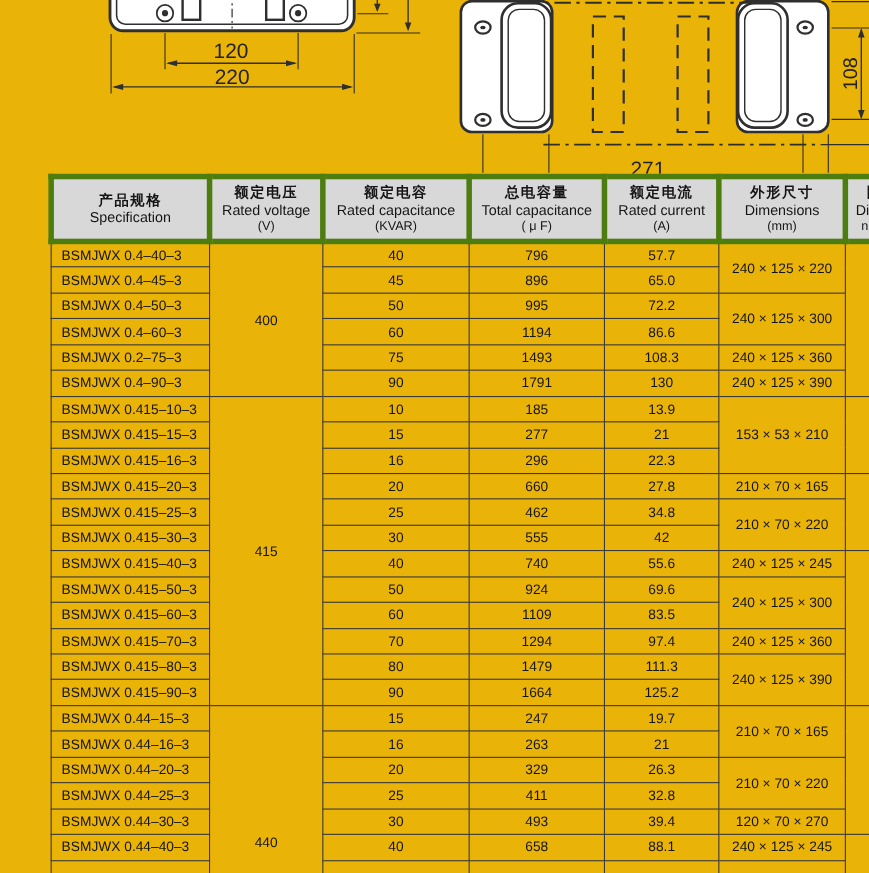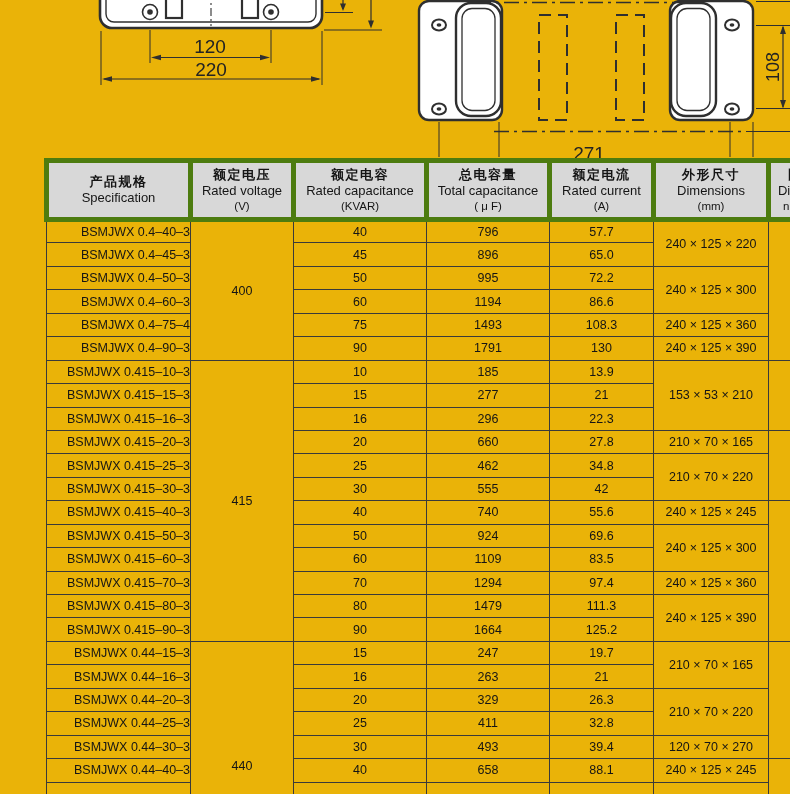--- a/index.html
+++ b/index.html
@@ -24,21 +24,21 @@
   .hz{font-size:13px;font-weight:bold;letter-spacing:1.5px;}
   .he{font-size:13px;}
   .hu{font-size:11.5px;}
   .hu:empty{display:none;}
   tbody tr{height:23.45px;}
   tr[data-name="table-row-partial"]{height:40px;}
   td{
     border:1px solid #3a3a3a;text-align:center;vertical-align:middle;
     font-size:12.5px;padding:0;white-space:nowrap;overflow:hidden;
   }
-  td.c-spec{text-align:right;padding-left:9px;margin-top:24px;}
+  td.c-spec{text-align:left;padding-left:9px;margin-top:24px;}
   td.c-volt.low{vertical-align:bottom;padding-bottom:49px;}
 </style>
 </head>
 <body>
 
 <div class="page" data-name="datasheet-page">
 
   <div class="drawings" data-name="technical-drawings">
     <svg width="790" height="158" viewBox="0 0 790 158" data-name="drawings-canvas">
 
@@ -201,21 +201,21 @@
           <td data-name="cell-rated-current">72.2</td>
           <td class="c-dim" rowspan="2" data-name="cell-dimensions">240 × 125 × 300</td>
         </tr>
         <tr data-name="table-row">
           <td class="c-spec" data-name="cell-spec">BSMJWX 0.4–60–3</td>
           <td data-name="cell-rated-capacitance">60</td>
           <td data-name="cell-total-capacitance">1194</td>
           <td data-name="cell-rated-current">86.6</td>
         </tr>
         <tr data-name="table-row">
-          <td class="c-spec" data-name="cell-spec">BSMJWX 0.4–75–4</td>
+          <td class="c-spec" data-name="cell-spec">BSMJWX 0.2–75–3</td>
           <td data-name="cell-rated-capacitance">75</td>
           <td data-name="cell-total-capacitance">1493</td>
           <td data-name="cell-rated-current">108.3</td>
           <td class="c-dim" rowspan="1" data-name="cell-dimensions">240 × 125 × 360</td>
         </tr>
         <tr data-name="table-row">
           <td class="c-spec" data-name="cell-spec">BSMJWX 0.4–90–3</td>
           <td data-name="cell-rated-capacitance">90</td>
           <td data-name="cell-total-capacitance">1791</td>
           <td data-name="cell-rated-current">130</td>

